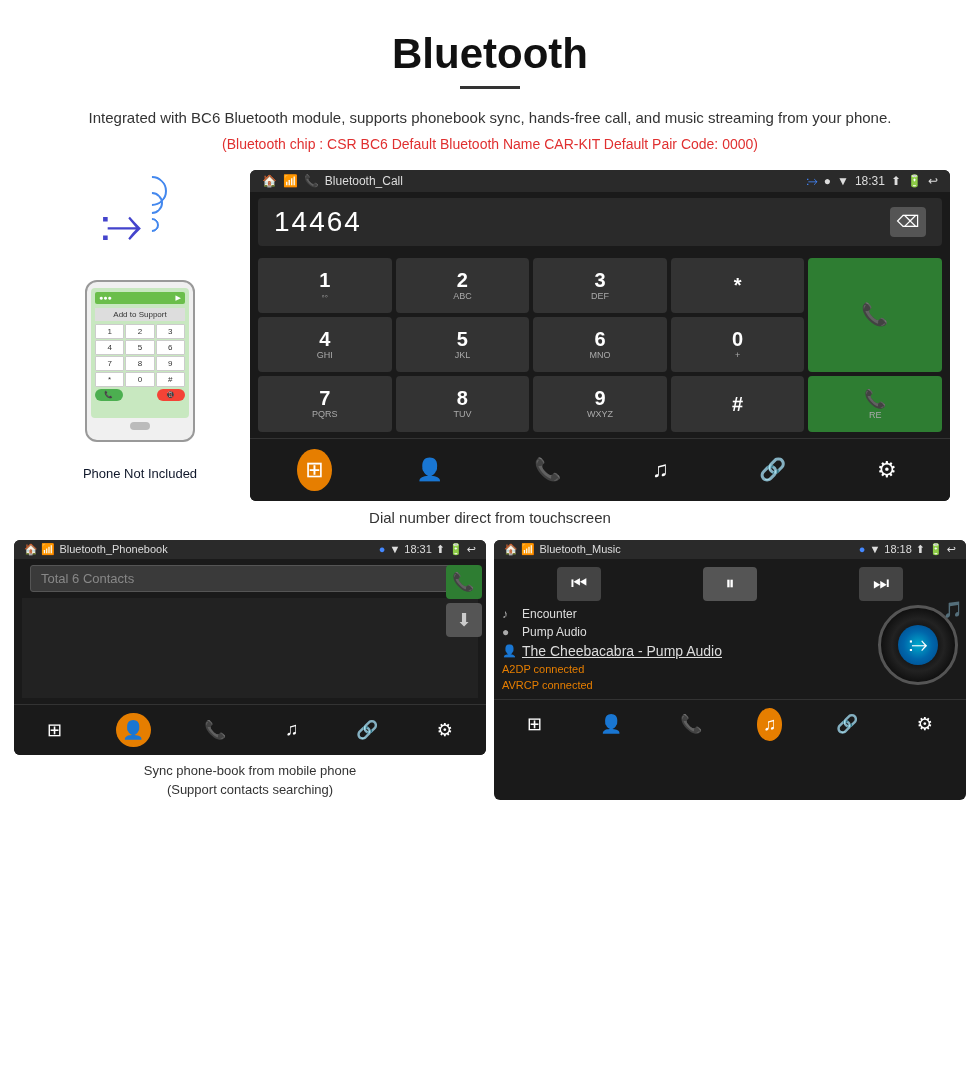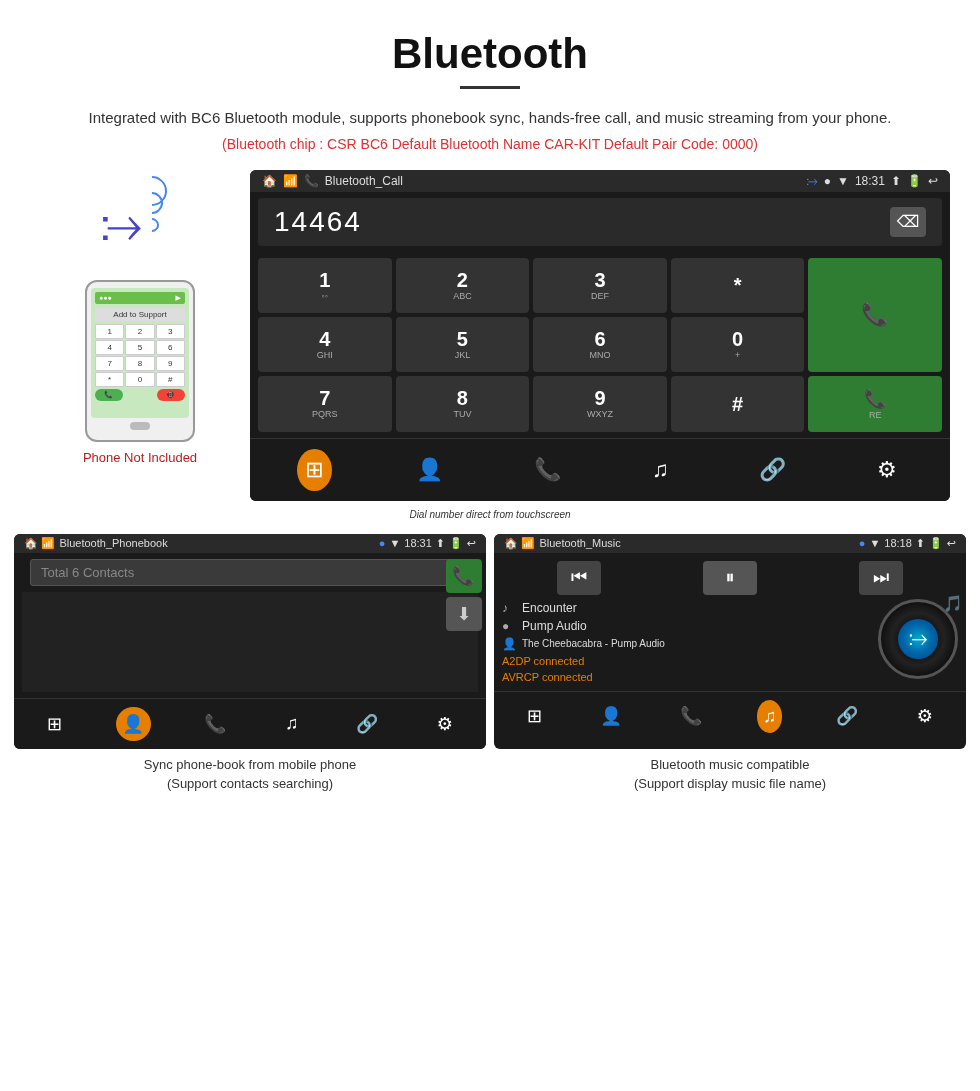--- a/index.html
+++ b/index.html
@@ -172,22 +172,23 @@
     .phone-home-btn {
       width: 20px;
       height: 8px;
       background: #bbb;
       border-radius: 4px;
       margin: 4px auto;
     }
 
     .phone-not-included {
       font-size: 13px;
-      color: #b91c1c;
-      text-align: center;
+      color: #0f172a;
+      text-align: center;
+      margin-top: 16px;
     }
 
     
     .dial-screen-container {
       flex: 1;
       max-width: 720px;
       background: #1a1a1a;
       border-radius: 6px;
       overflow: hidden;
       margin-left: 0px;
@@ -310,24 +311,23 @@
     }
 
     .bottom-icon.active {
       background: #e67e00;
       border-radius: 50%;
       padding: 8px;
     }
 
     .caption-text {
       text-align: center;
-      font-size: 10px;
+      font-size: 15px;
       color: #333;
       margin: 8px 0 14px 0;
-      font-style: italic;
     }
 
     
     .bottom-panels {
       display: flex;
       flex-direction: row;
       gap: 8px;
       padding: 0 14px;
       margin-bottom: 12px;
     }
@@ -730,21 +730,21 @@
           <div class="music-info-row">
             <span class="music-info-icon">♪</span>
             <span>Encounter</span>
           </div>
           <div class="music-info-row">
             <span class="music-info-icon">●</span>
             <span>Pump Audio</span>
           </div>
           <div class="music-info-row">
             <span class="music-info-icon">👤</span>
-            <span style="font-size:10px;">The Cheebacabra - Pump Audio</span>
+            <span style="font-size:14px;text-decoration:underline;">The Cheebacabra - Pump Audio</span>
           </div>
           <div class="music-info-row highlighted">
             <span>A2DP connected</span>
           </div>
           <div class="music-info-row highlighted">
             <span>AVRCP connected</span>
           </div>
         </div>
 
         <div class="vinyl-record">
@@ -757,16 +757,15 @@
 
       <div class="panel-bottombar">
         <span class="panel-bottom-icon">⊞</span>
         <span class="panel-bottom-icon">👤</span>
         <span class="panel-bottom-icon">📞</span>
         <span class="panel-bottom-icon active-orange">♫</span>
         <span class="panel-bottom-icon">🔗</span>
         <span class="panel-bottom-icon">⚙</span>
       </div>
     </div>
-    <p class="panel-caption">Bluetooth music compatible<br>(Support display music file name)</p>
   </div>
 
 </div>
 
 </body></html>

